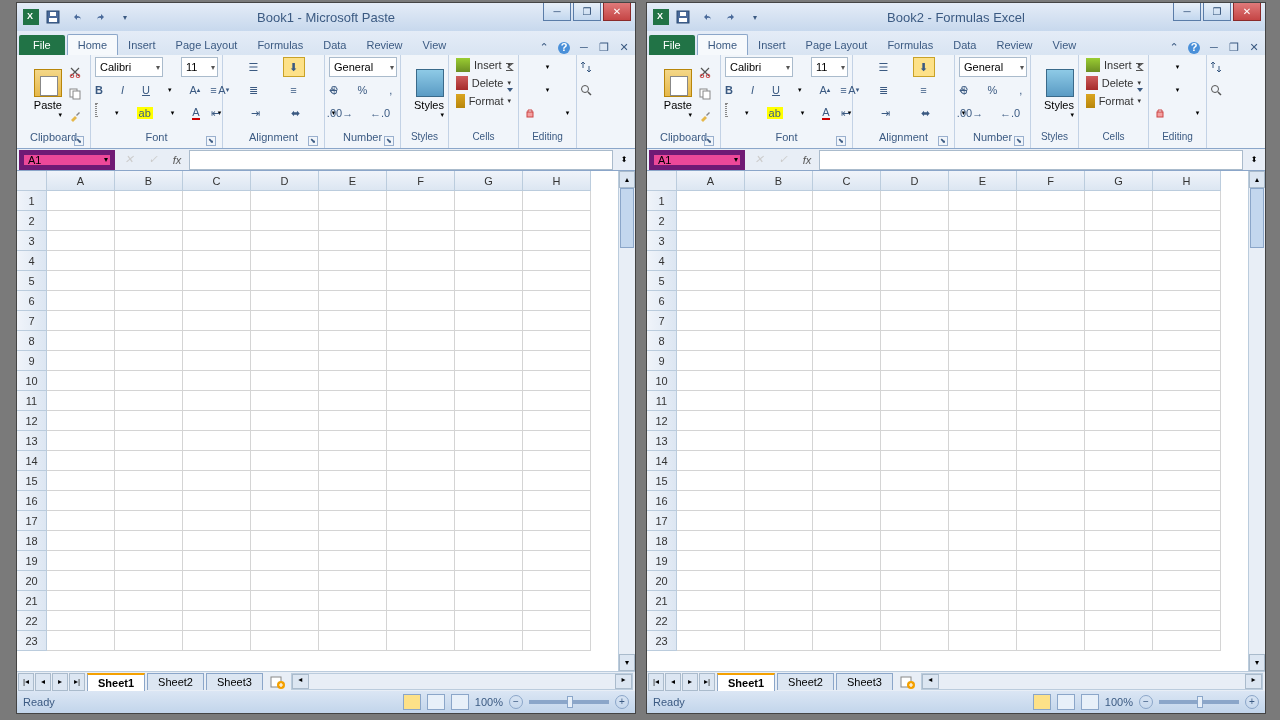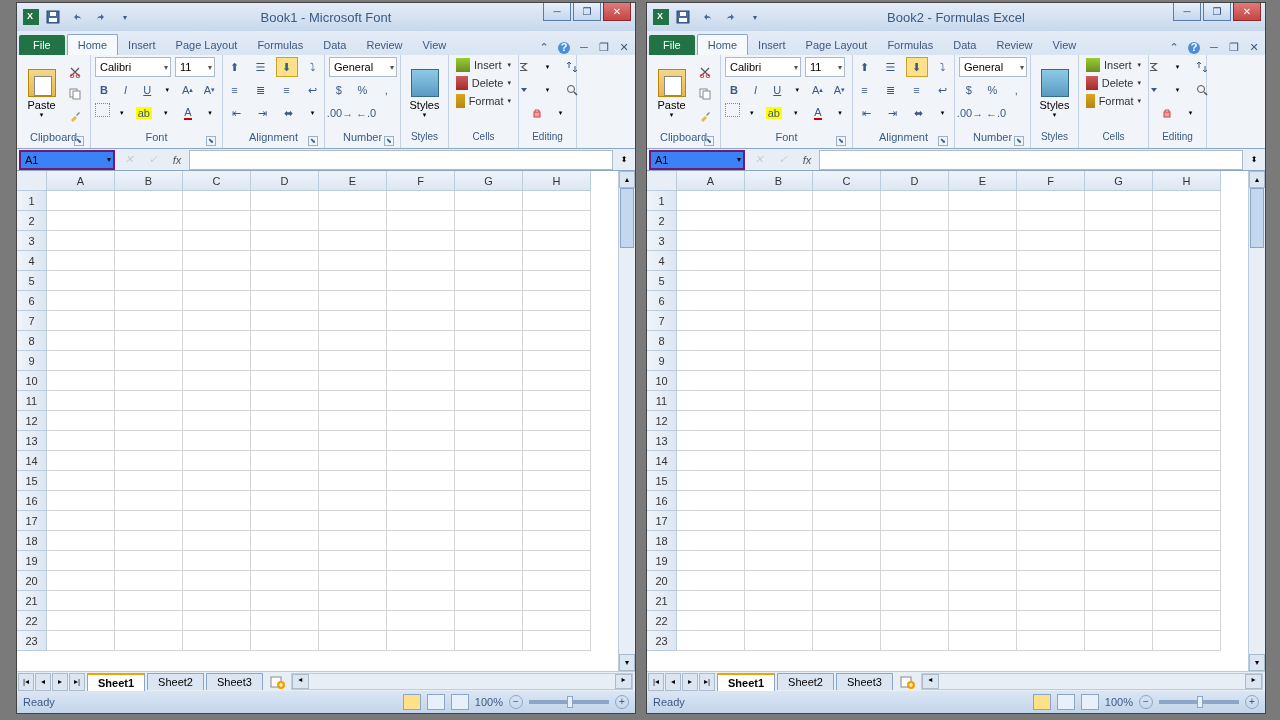--- a/index.html
+++ b/index.html
@@ -18,36 +18,36 @@
 .tab { padding:4px 10px; color:#3b5a82; cursor:pointer; font-size:11px; }
 .tab.file { background:#217346; color:#fff; border-radius:2px 2px 0 0; margin-right:2px; padding:4px 14px; }
 .tab.active { background:#f6f9fc; border:1px solid #8ba6c9; border-bottom:none; border-radius:2px 2px 0 0;margin-top:8px; }
 .tab-right { position:absolute; right:4px; display:flex; gap:6px; align-items:center; }
 .mini-btn { width:14px; height:14px; color:#3b5a82; cursor:pointer; text-align:center; }
 .ribbon { height:94px; background:#f1f5fa; border-bottom:1px solid #8ba6c9; display:flex; }
 .group { border-right:1px solid #c3d2e5; display:flex; flex-direction:column; justify-content:space-between; padding:2px 4px; }
 .group-body { flex:1; display:flex; align-items:center; gap:2px; }
 .group-label { height:15px; text-align:center; color:#3b5a82; font-size:10px; position:relative; }
 .group-label .launcher { position:absolute; right:2px; bottom:0; width:10px; height:10px; border:1px solid #9ab0ce; font-size:7px; line-height:8px; cursor:pointer; }
-.big-btn { display:flex; flex-direction:column; align-items:center; justify-content:center; width:42px; height:64px; cursor:pointer; }
+.big-btn { display:flex; flex-direction:column; align-items:flex-end; justify-content:center; width:42px; height:64px; cursor:pointer; }
 .big-icon { width:28px; height:28px; margin-bottom:2px; }
 .btn-col { display:flex; flex-direction:column; gap:2px; }
-.btn-row { display:flex; gap:4px; }
+.btn-row { display:flex; gap:18px; }
 .sm-btn { width:22px; height:20px; display:flex; align-items:center; justify-content:center; cursor:pointer; color:#3b5a82; }
 .sm-btn.active { background:#fde188; border:1px solid #c9a227; }
 .dd { width:18px; height:20px; display:flex; align-items:center; justify-content:center; cursor:pointer; }
 .font-combo { height:20px; border:1px solid #abc; background:#fff; padding:0 14px 0 4px; position:relative; display:flex; align-items:center; cursor:pointer; }
 .font-combo .arr { position:absolute; right:2px; font-size:8px; color:#555; }
 .cell-item { display:flex; align-items:center; gap:4px; padding:1px 3px; cursor:pointer; font-size:11px; color:#333; }
 .cell-ic { width:14px; height:14px; }
 .cell-ic.ins { background:linear-gradient(#9acd32,#6b8e23); }
 .cell-ic.del { background:linear-gradient(#cd5c5c,#a52a2a); }
 .cell-ic.fmt { background:linear-gradient(#daa520,#b8860b); }
 .formula-bar { height:22px; background:#e8eef6; border-bottom:1px solid #8ba6c9; display:flex; align-items:center; }
-.name-box { width:96px; height:20px; border:2px solid #701a75; background:#3b82f6; margin:0 2px; display:flex; align-items:center; padding:0 4px; position:relative; }
+.name-box { width:96px; height:20px; border:5px solid #701a75; background:#ec4899; margin:0 2px; display:flex; align-items:center; padding:0 4px; position:relative; }
 .name-box .arr { position:absolute; right:2px; font-size:8px; }
 .fx-btn { width:24px; height:20px; display:flex; align-items:center; justify-content:center; font-style:italic; color:#555; cursor:pointer; }
 .fx-input { flex:1; height:20px; border:1px solid #abc; background:#fff; margin-right:2px; }
 .grid-area { flex:1; display:flex; overflow:hidden; position:relative; }
 .grid-main { flex:1; overflow:hidden; position:relative; background:#fff; }
 .col-headers { height:20px; display:flex; position:absolute; top:0; left:30px; right:0; }
 .corner { position:absolute; top:0; left:0; width:30px; height:20px; background:#e8eef6; border-right:1px solid #bcd; border-bottom:1px solid #bcd; }
 .col-h { width:68px; height:20px; background:linear-gradient(#f0f4fa,#dce6f2); border-right:1px solid #bcd; border-bottom:1px solid #bcd; text-align:center; line-height:20px; color:#333; cursor:pointer; }
 .row-headers { position:absolute; top:20px; left:0; width:30px; bottom:0; }
 .row-h { height:20px; background:linear-gradient(90deg,#f0f4fa,#dce6f2); border-bottom:1px solid #bcd; border-right:1px solid #bcd; text-align:center; line-height:20px; color:#333; cursor:pointer; }
@@ -102,21 +102,21 @@
               <path d="M4 7 L7 4 L7 6 Q11 6 11 10 Q11 7 7 8 L7 10 Z" fill="#4a6a9a"></path>
             </svg>
           </span>
       <span class="qat-btn">
             <svg width="14" height="14" viewBox="0 0 14 14">
               <path d="M10 7 L7 4 L7 6 Q3 6 3 10 Q3 7 7 8 L7 10 Z" fill="#4a6a9a"></path>
             </svg>
           </span>
       <span class="qat-btn" style="font-size:8px">▾</span>
     </div>
-    <span class="win-title">Book1 - Microsoft Font</span>
+    <span class="win-title">Book1 - Microsoft Paste</span>
     <div class="win-controls">
       <span class="win-btn">─</span>
       <span class="win-btn">❐</span>
       <span class="win-btn close">✕</span>
     </div>
   </div>
       <div class="ribbon-tabs">
     <span class="tab file">File</span>
         <span class="tab active">Home</span>
         <span class="tab ">Insert</span>

